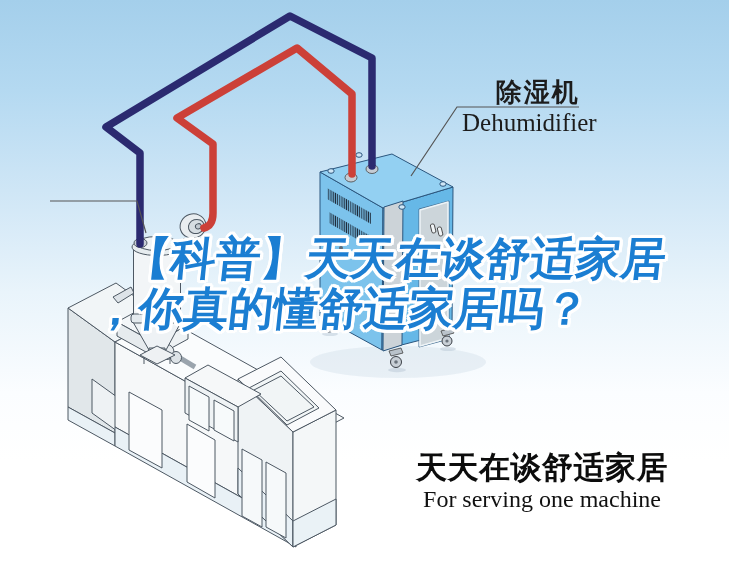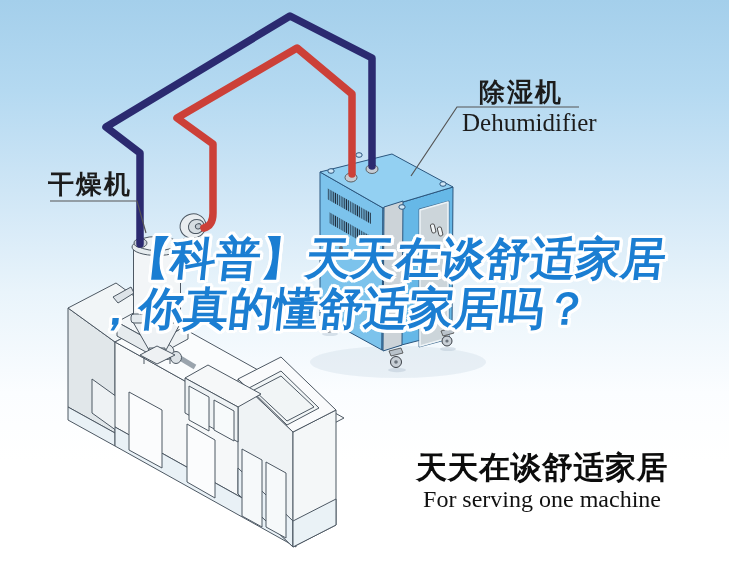--- a/index.html
+++ b/index.html
@@ -5,21 +5,21 @@
   html,body{margin:0;padding:0;}
   body{
     width:729px;height:561px;position:relative;overflow:hidden;
     font-family:"Liberation Sans",sans-serif;
     background:linear-gradient(180deg,#a4cfeb 0%,#b4d9f1 16%,#cfe6f6 34%,#e9f4fb 52%,#fbfdff 70%,#ffffff 82%,#ffffff 100%);
   }
   .stage{position:absolute;inset:0;}
   svg.scene{position:absolute;left:0;top:0;width:729px;height:561px;}
 
   .label{position:absolute;line-height:1;}
-  .label-zh{font-weight:700;font-size:26px;letter-spacing:2px;color:var(--label-text);}
+  .label-zh{font-weight:700;font-size:26px;letter-spacing:2px;color:var(--label-text);text-align:center;}
   .label-en{font-family:"Liberation Serif",serif;font-size:25px;color:var(--label-text);margin-top:5px;padding-left:5px;}
 
   .headline-line{
     position:absolute;white-space:nowrap;line-height:1;
     font-weight:900;font-size:45px;color:var(--headline-blue);
     transform:skewX(-6deg);
     text-shadow:
       3px 0 0 #fff,-3px 0 0 #fff,0 3px 0 #fff,0 -3px 0 #fff,
       2.2px 2.2px 0 #fff,-2.2px 2.2px 0 #fff,2.2px -2.2px 0 #fff,-2.2px -2.2px 0 #fff,
       3px 1.5px 0 #fff,3px -1.5px 0 #fff,-3px 1.5px 0 #fff,-3px -1.5px 0 #fff,
@@ -152,21 +152,20 @@
   </g>
 
   <path class="hose" style="stroke:var(--hose-blue)" d="M140,244 L140,153 L106,127 L290,16 L372,58 L372,166"></path>
   <path class="hose" style="stroke:var(--hose-red)" d="M204,228 C212,226 213,219 213,213 L213,144 L177,118 L297,48 L352,94 L352,174"></path>
 
   <path class="leader" d="M50,201 L137,201 L146,233"></path>
   <path class="leader" d="M579,107 L457,107 L411,176"></path>
 </svg>
 
 <div class="label" style="left:48px;top:171px;">
-  <div class="label-zh">干燥机</div>
 </div>
 
 <div class="label" style="left:479px;top:79px;">
   <div class="label-zh">除湿机</div>
   <div class="label-en" style="margin-left:-22px;text-align:right;">Dehumidifier</div>
 </div>
 
 <div>
   <div class="headline-line" style="left:126px;top:236px;">【科普】天天在谈舒适家居</div>
   <div class="headline-line" style="left:94px;top:286px;">，你真的懂舒适家居吗？</div>

